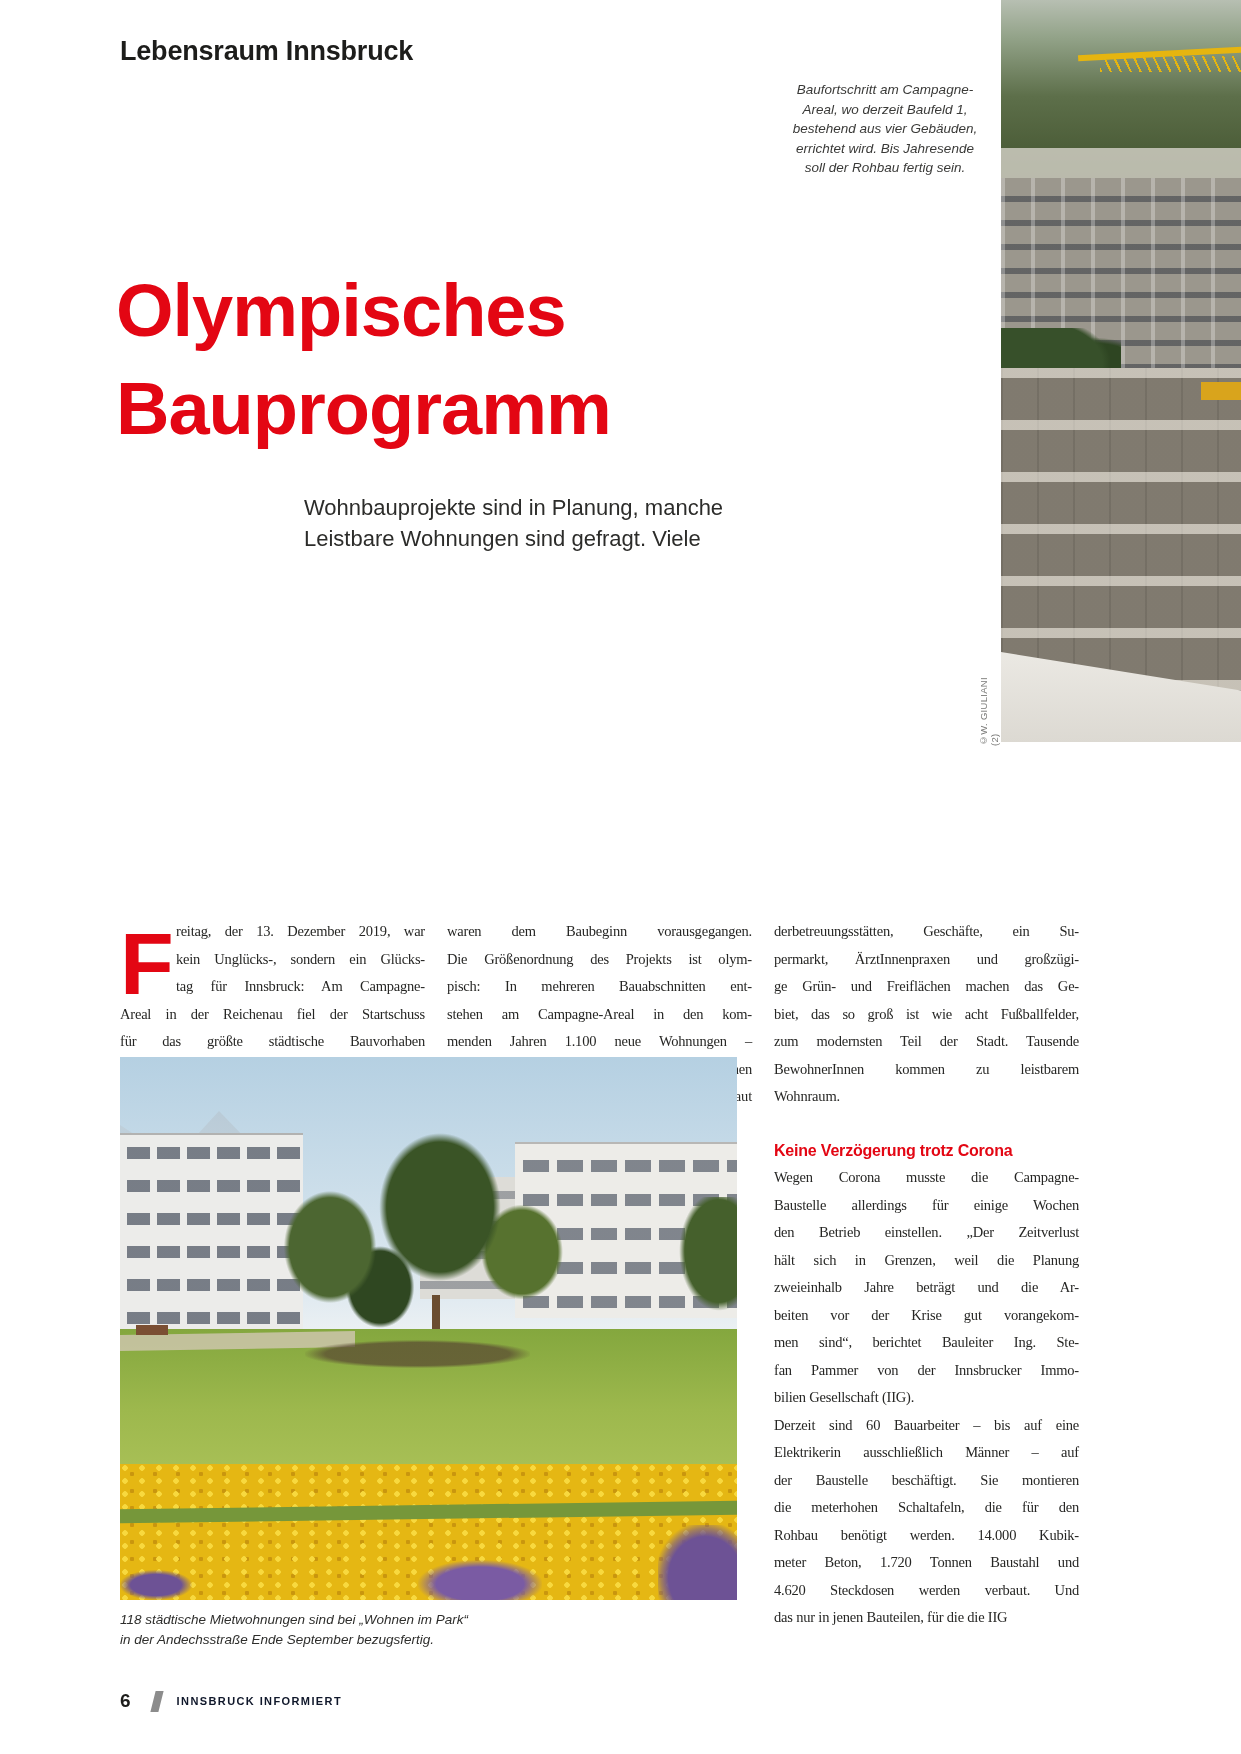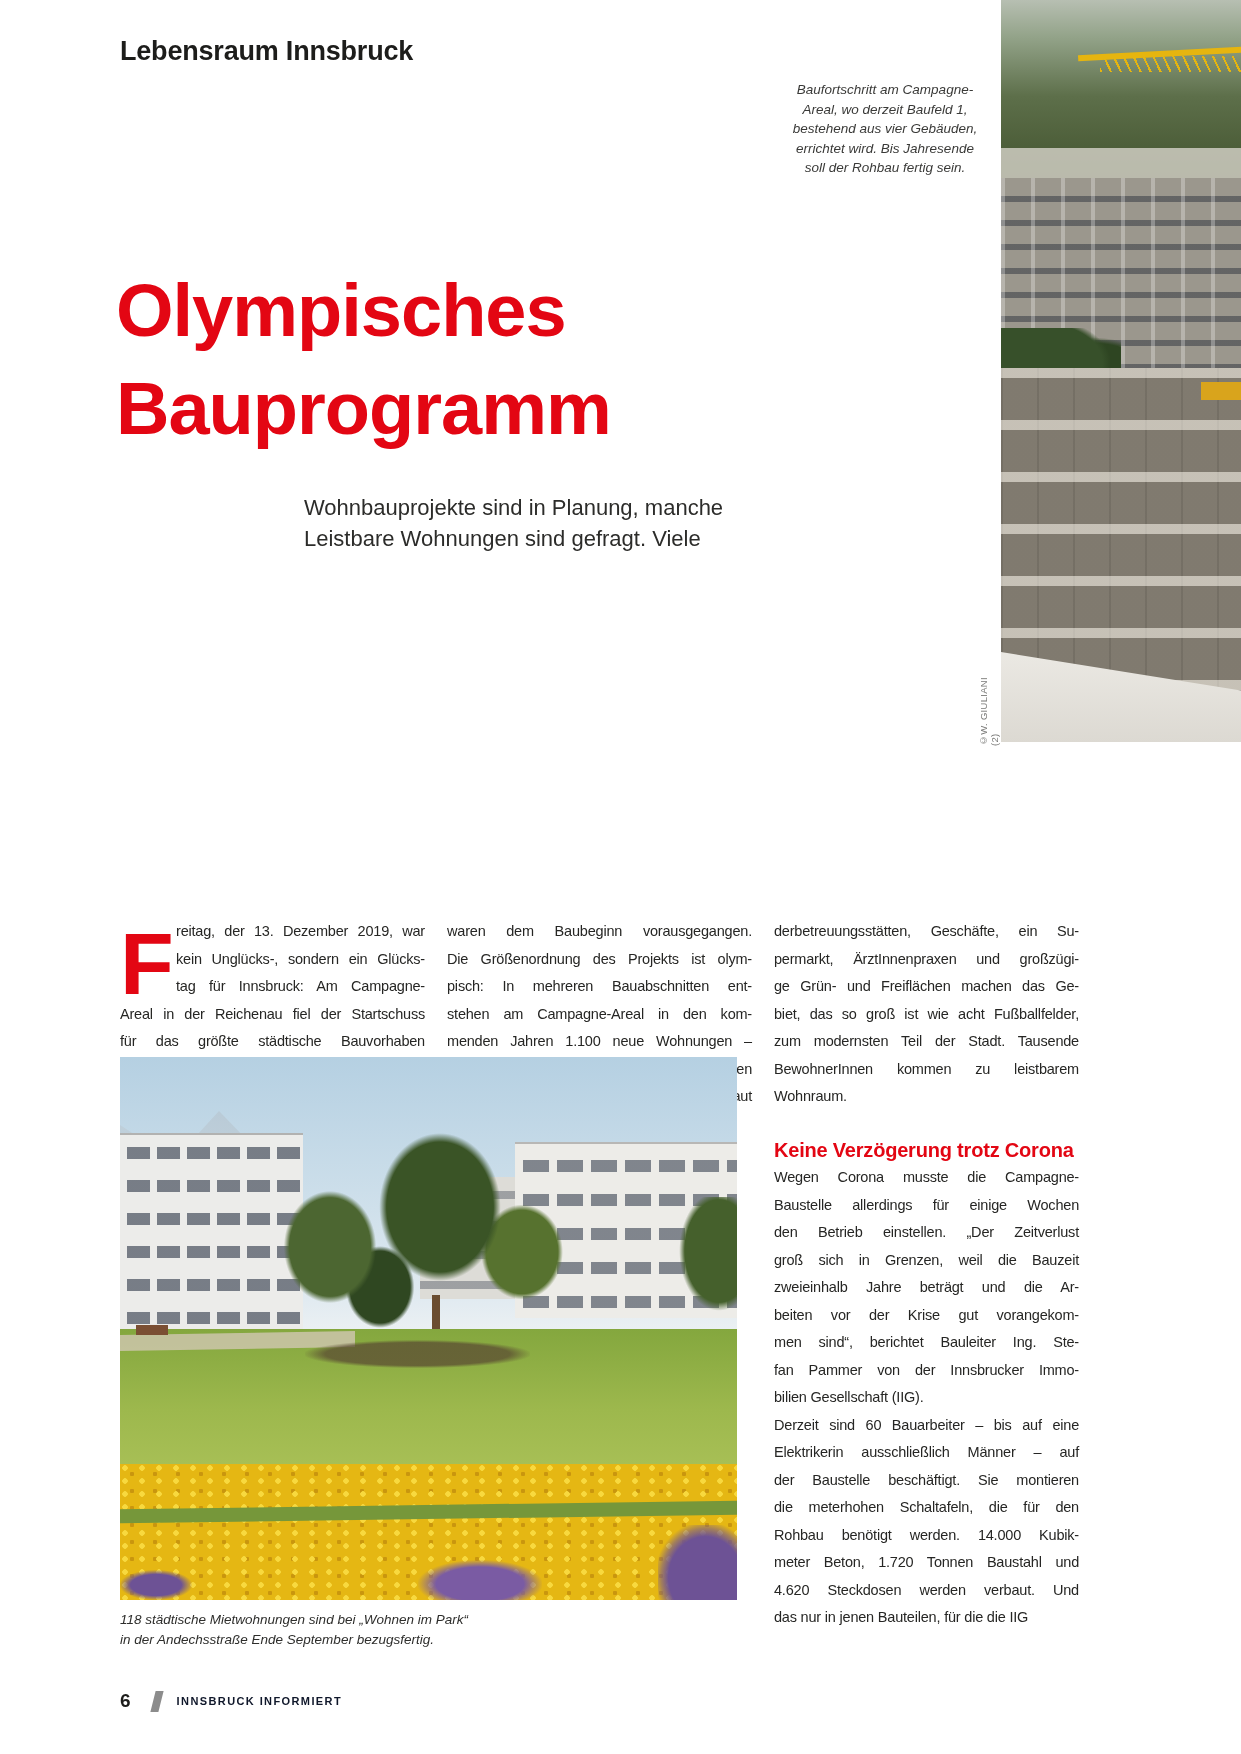--- a/index.html
+++ b/index.html
@@ -40,26 +40,26 @@
 
   
   .headline { left: 80px; top: 262px; font-size: 74px; line-height: 98px; font-weight: bold;
     color: var(--accent); letter-spacing: -1px; }
   .intro { left: 268px; top: 492px; font-size: 22px; line-height: 31px; color: #2c2c2a; }
 
   
   .article { left: 84px; top: 918px; width: 959px; display: flex; gap: 22px; }
   .col { width: 305px; font-size: 14.5px; line-height: 27.5px; letter-spacing: -0.2px; color: #262624; }
   .para { position: relative; }
-  .bline { text-align: justify; text-align-last: justify; }
+  .bline { text-align: justify; text-align-last: justify; font-family: Liberation Serif, serif; }
   .bline.last { text-align-last: left; }
   .bline.indent { padding-left: 56px; }
   .dropcap { position: absolute; left: 0; top: 8px; font-size: 88px; line-height: 76px;
     font-weight: bold; color: var(--accent); }
-  .col-heading { margin-top: 26px; font-size: 20px; font-weight: bold; color: var(--accent); line-height: 27.5px; }
+  .col-heading { margin-top: 26px; font-size: 16px; font-weight: bold; color: var(--accent); line-height: 27.5px; }
 
   
   .main-photo { left: 84px; top: 1057px; width: 617px; height: 543px; overflow: hidden; }
   .main-photo > div { position: absolute; }
   .mp-sky { inset: 0; background: linear-gradient(180deg,#b5d0e2 0%,#cfe0eb 28%,#e2ebf1 45%,#eef2f3 52%); }
   .mp-mountain { left: 0; top: 40px; width: 180px; height: 140px; opacity: .75;
     background: linear-gradient(200deg,#b3c3cf,#cbd7de); clip-path: polygon(0 100%,0 20%,30% 45%,55% 10%,100% 70%,100% 100%); }
   .mp-bldg-left { left: 0; top: 76px; width: 183px; height: 200px; background: #ececea;
     background-image: repeating-linear-gradient(90deg,#ececea 0 7px,transparent 7px 30px),
                       repeating-linear-gradient(0deg,transparent 0 9px,rgba(70,78,92,.7) 9px 21px,transparent 21px 33px);
@@ -179,21 +179,21 @@
           <div class="bline">biet, das so groß ist wie acht Fußballfelder,</div>
           <div class="bline">zum modernsten Teil der Stadt. Tausende</div>
           <div class="bline">BewohnerInnen kommen zu leistbarem</div>
           <div class="bline last">Wohnraum.</div>
         </div>
         <div class="col-heading">Keine Verzögerung trotz Corona</div>
         <div class="para">
           <div class="bline">Wegen Corona musste die Campagne-</div>
           <div class="bline">Baustelle allerdings für einige Wochen</div>
           <div class="bline">den Betrieb einstellen. „Der Zeitverlust</div>
-          <div class="bline">groß sich in Grenzen, weil die Bauzeit</div>
+          <div class="bline">hält sich in Grenzen, weil die Planung</div>
           <div class="bline">zweieinhalb Jahre beträgt und die Ar-</div>
           <div class="bline">beiten vor der Krise gut vorangekom-</div>
           <div class="bline">men sind“, berichtet Bauleiter Ing. Ste-</div>
           <div class="bline">fan Pammer von der Innsbrucker Immo-</div>
           <div class="bline last">bilien Gesellschaft (IIG).</div>
         </div>
         <div class="para">
           <div class="bline">Derzeit sind 60 Bauarbeiter – bis auf eine</div>
           <div class="bline">Elektrikerin ausschließlich Männer – auf</div>
           <div class="bline">der Baustelle beschäftigt. Sie montieren</div>

